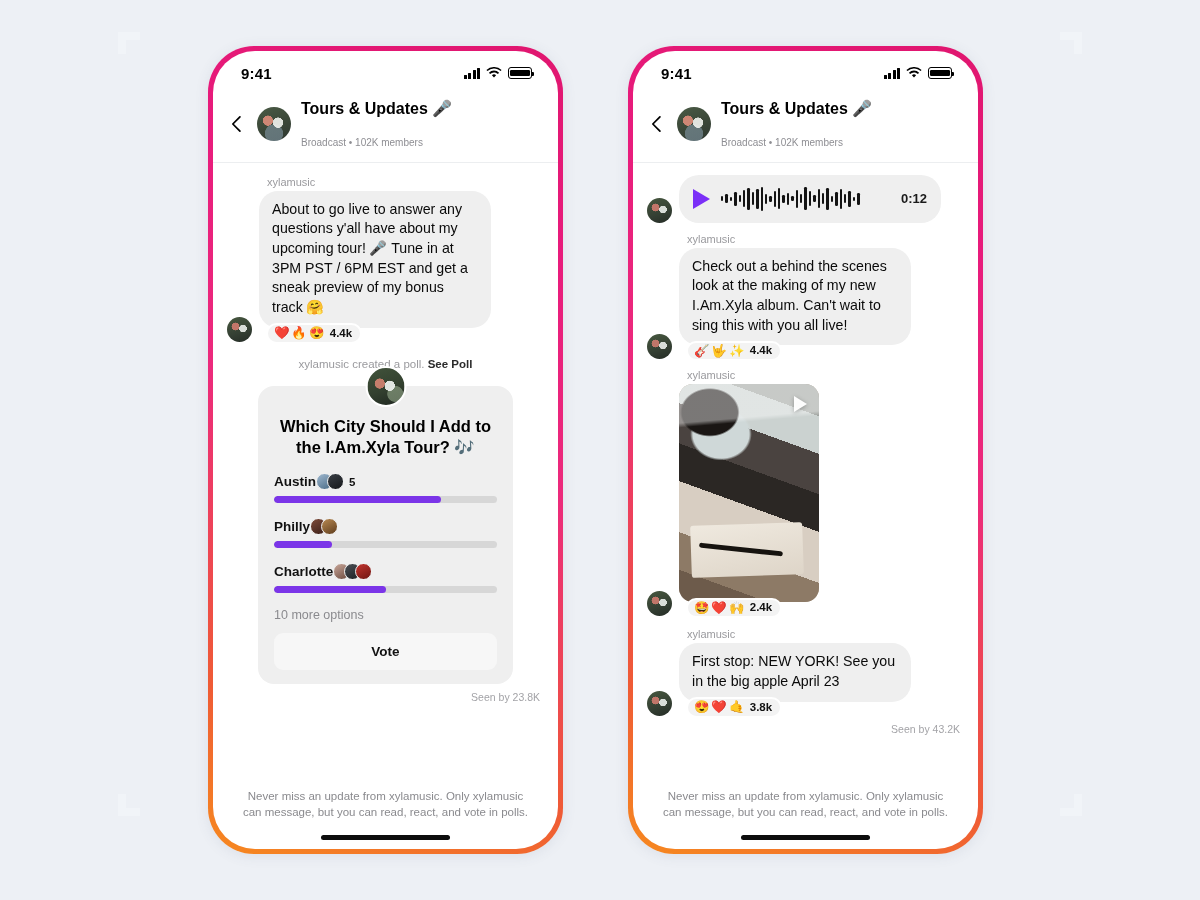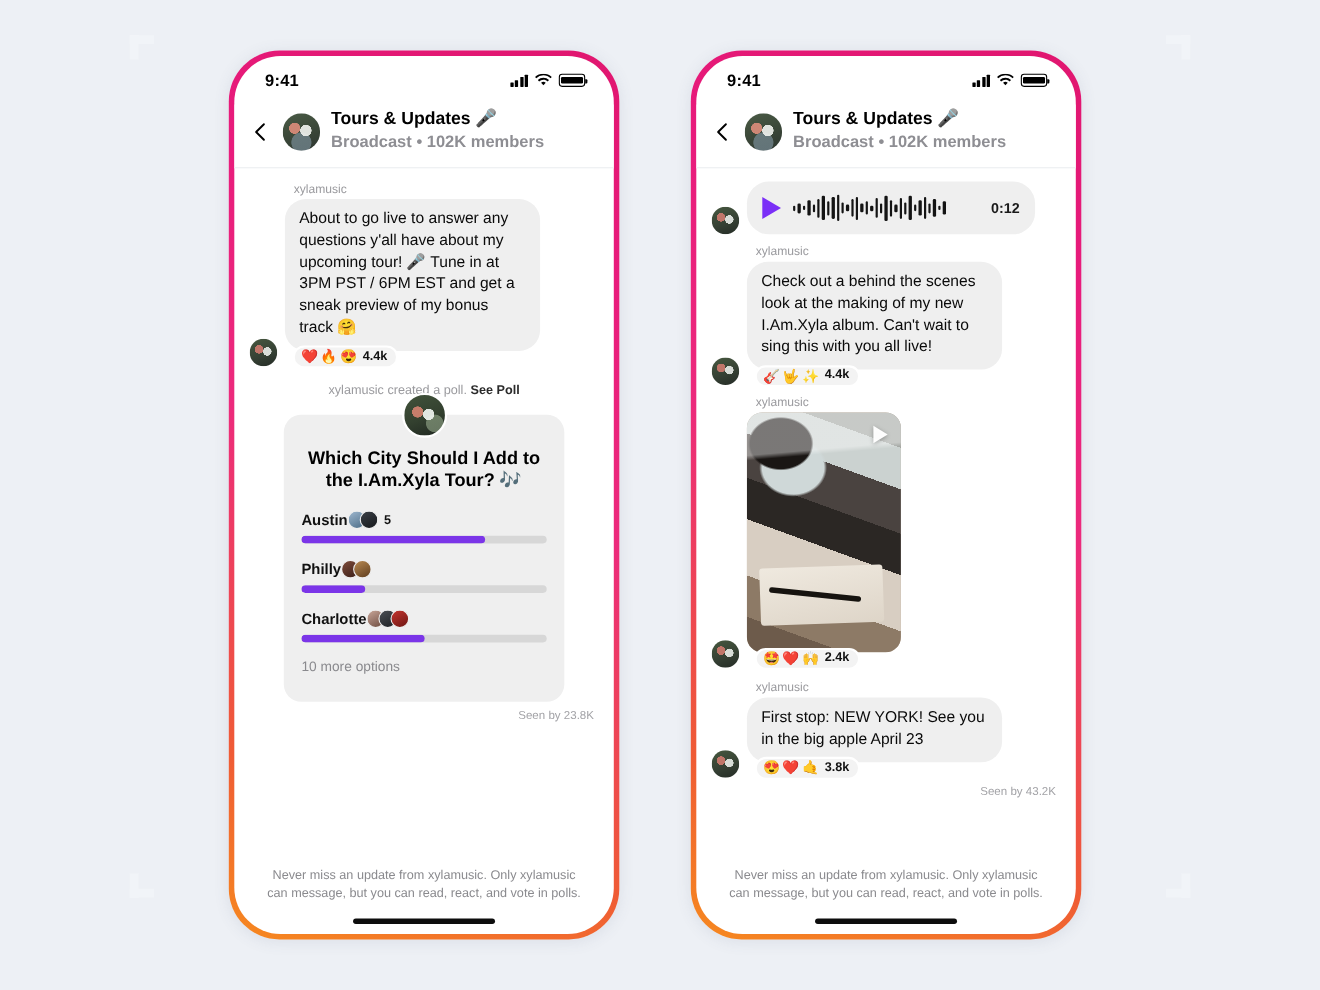--- a/index.html
+++ b/index.html
@@ -76,21 +76,21 @@
     background:
       radial-gradient(circle at 32% 40%, rgba(214,138,120,.95) 0 16%, transparent 17%),
       radial-gradient(circle at 62% 46%, rgba(238,240,236,.92) 0 18%, transparent 19%),
       radial-gradient(circle at 50% 78%, rgba(120,140,150,.7) 0 28%, transparent 30%),
       linear-gradient(160deg, #4a5b46 0%, #3d4a3a 45%, #2d3630 100%);
     overflow: hidden;
   }
   .hdr-text { min-width: 0; }
   .hdr-title { font-size: 16px; font-weight: bold; color: #000; line-height: 1.25;
     white-space: nowrap; }
-  .hdr-sub { font-size: 15px; color: #8e8e93; line-height: 1.35; margin-top: 1px; font-weight: bold; }
+  .hdr-sub { font-size: 10px; color: #8e8e93; line-height: 1.35; margin-top: 17px; }
 
   
   .thread { flex: 1 1 auto; padding: 10px 14px 0 14px; overflow: hidden;
             display: flex; flex-direction: column; }
   .handle { font-size: 11px; color: #9a9a9e; margin: 3px 0 3px 40px; }
   .msg-row { display: flex; align-items: flex-end; gap: 7px; }
   .row-avatar { width: 25px; height: 25px; border-radius: 50%; flex: 0 0 25px;
     background:
       radial-gradient(circle at 34% 38%, rgba(200,120,108,.95) 0 17%, transparent 18%),
       radial-gradient(circle at 64% 46%, rgba(234,238,234,.9) 0 18%, transparent 19%),
@@ -306,20 +306,21 @@
                 <span class="av v4"></span>
                 <span class="av v5"></span>
               </span>
             </div>
             <div class="track">
               <div class="fill" style="width: 50%;"></div>
             </div>
           </div>
 
           <div class="more-opts">10 more options</div>
+          <button class="vote-btn">Vote</button>
         </div>
       </div>
 
       <div class="seen">Seen by 23.8K</div>
     </div>
 
     <div class="foot">Never miss an update from xylamusic. Only xylamusic can message, but you can read, react, and vote in polls.</div>
     <div class="home-ind">
           <i></i>
         </div>

